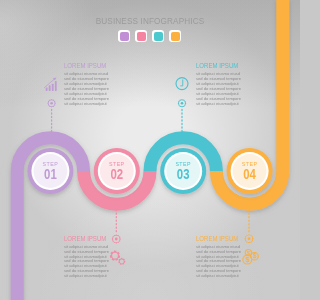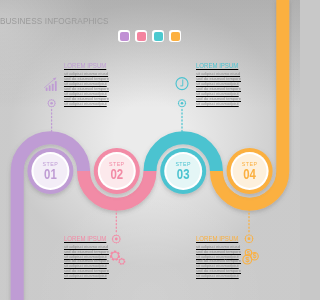--- a/index.html
+++ b/index.html
@@ -5,25 +5,25 @@
 html,body{margin:0;padding:0;}
 body{width:300px;height:300px;overflow:hidden;font-family:"Liberation Sans",sans-serif;background:#c8c8c8;}
 #stage{position:relative;width:300px;height:300px;overflow:hidden;background:#ebebeb;}
 .bgl{position:absolute;inset:0;}
 #r1{background:radial-gradient(ellipse 47% 44% at 50% 45%, rgba(120,120,120,0) 0%, rgba(120,120,120,0) 25%, rgba(110,110,110,0.26) 100%);}
 #r2{background:linear-gradient(to bottom, rgba(70,70,70,0.20) 0%, rgba(70,70,70,0.12) 14%, rgba(70,70,70,0.0) 36%, rgba(70,70,70,0.0) 100%);}
 #r3{background:radial-gradient(ellipse 32% 26% at 0% 8%, rgba(255,255,255,0.26) 0%, rgba(255,255,255,0.0) 100%);}
 #r4{background:radial-gradient(ellipse 40% 40% at 50% 100%, rgba(255,255,255,0.10) 0%, rgba(255,255,255,0.0) 100%);}
 svg.main{position:absolute;left:0;top:0;}
 #header{position:absolute;left:0;top:0;width:300px;}
-#title{position:absolute;left:0;top:17.4px;width:300px;font-size:8.2px;letter-spacing:0.12px;color:#9b9b9b;font-family:"Liberation Sans",sans-serif;}
+#title{position:absolute;left:0;top:17.4px;width:300px;text-align:center;font-size:8.2px;letter-spacing:0.12px;color:#9b9b9b;font-family:"Liberation Sans",sans-serif;}
 #swatches{position:absolute;left:118.3px;top:30.3px;display:flex;gap:5px;}
 .sw{width:12px;height:12px;border-radius:3.2px;background:#fff;display:flex;align-items:center;justify-content:center;box-sizing:border-box;}
 .swi{width:9.3px;height:9.3px;border-radius:2px;}
-.tblock{position:absolute;width:44px;text-decoration:underline;}
+.tblock{position:absolute;width:44px;}
 .th{font-size:8px;line-height:8px;white-space:nowrap;transform:scaleX(0.755);transform-origin:left top;font-family:"Liberation Sans",sans-serif;}
 .tb{margin-top:2.3px;}
 .tl{font-size:4.05px;line-height:4.85px;color:#8d8d8d;white-space:nowrap;transform:scaleX(1.01);transform-origin:left center;font-family:"Liberation Sans",sans-serif;}
 </style>
 </head>
 <body>
 
 <div id="stage">
 <div class="bgl" id="r1"></div>
 <div class="bgl" id="r2"></div>

